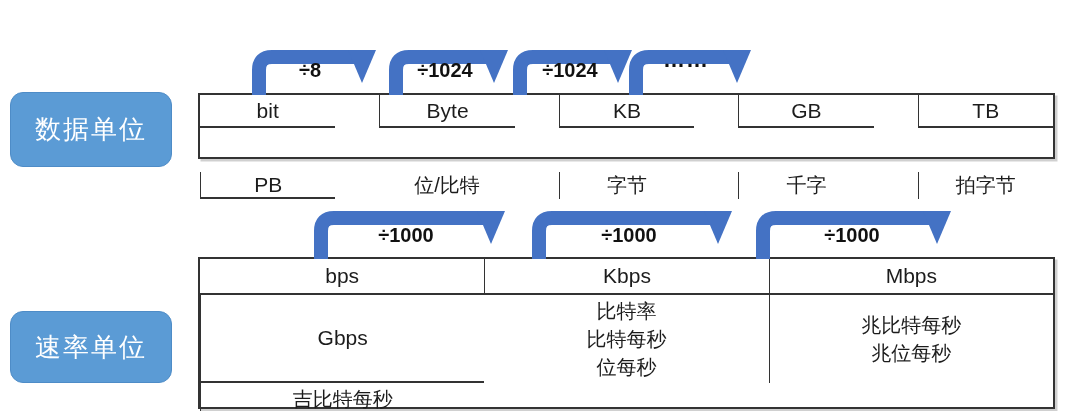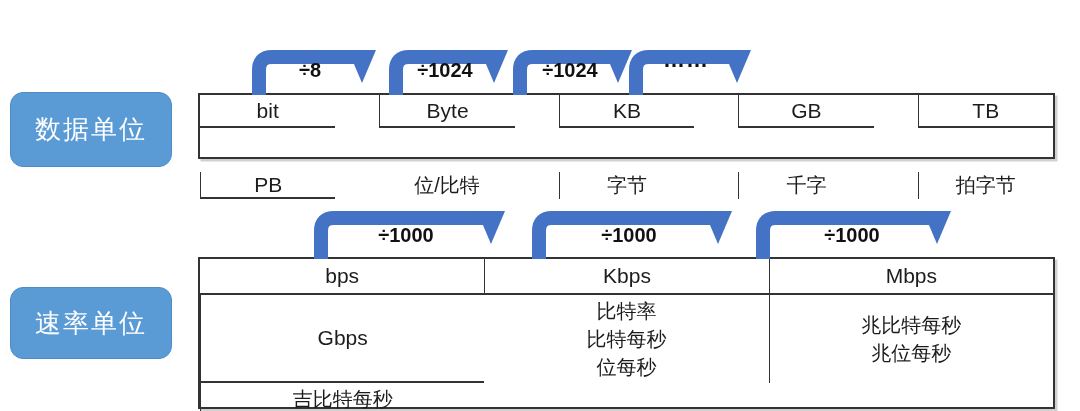--- a/index.html
+++ b/index.html
@@ -13,21 +13,21 @@
   .canvas{position:relative;width:1080px;height:411px;background:#ffffff;overflow:hidden;}
 
   
   .chip{
     position:absolute;background:var(--chip-blue);color:#ffffff;
     border:1px solid #4e8cc7;border-radius:13px;
     display:flex;align-items:center;justify-content:center;
     font-size:26px;letter-spacing:2px;z-index:2;
   }
   .chip-data{left:10px;top:92px;width:160px;height:73px;}
-  .chip-rate{left:10px;top:287px;width:160px;height:70px;}
+  .chip-rate{left:10px;top:311px;width:160px;height:70px;}
 
   
   .tbl{
     position:absolute;left:198px;width:857px;box-sizing:border-box;
     display:grid;border:2px solid var(--border);
     background:#ffffff;z-index:2;
     box-shadow:2.5px 2.5px 0 rgba(120,120,120,.35);
   }
   .tbl-top{top:93px;height:66px;grid-template-columns:repeat(5,1fr);grid-template-rows:33px auto;gap:44px;}
   .tbl-bottom{top:257px;height:152px;grid-template-columns:repeat(3,1fr);grid-template-rows:36px auto;}

